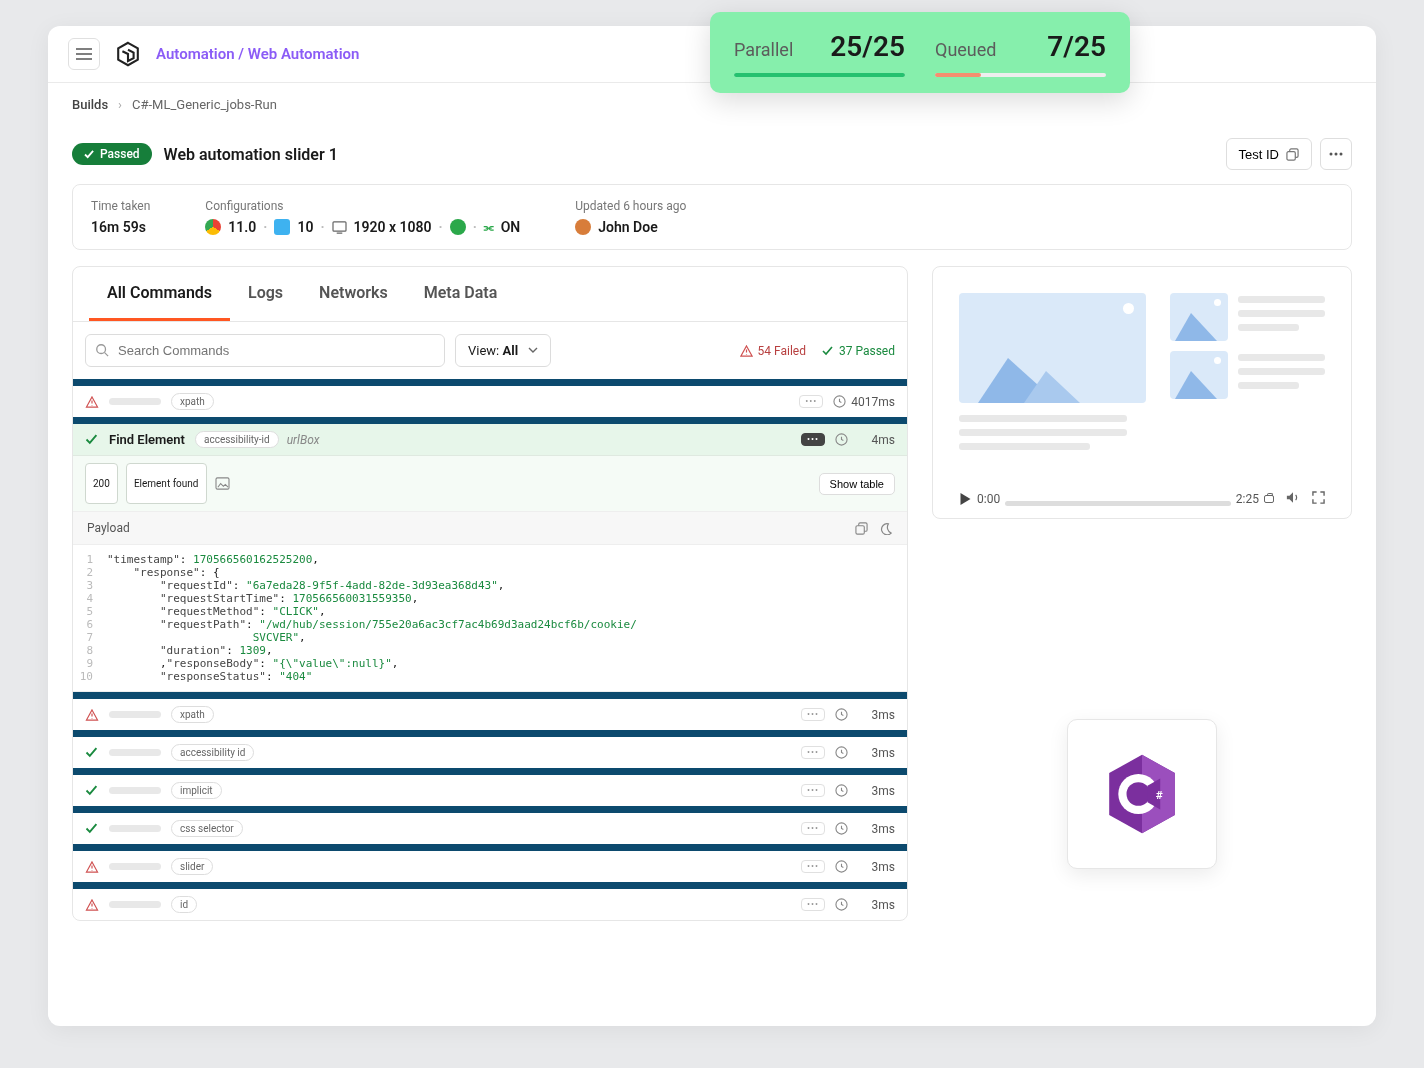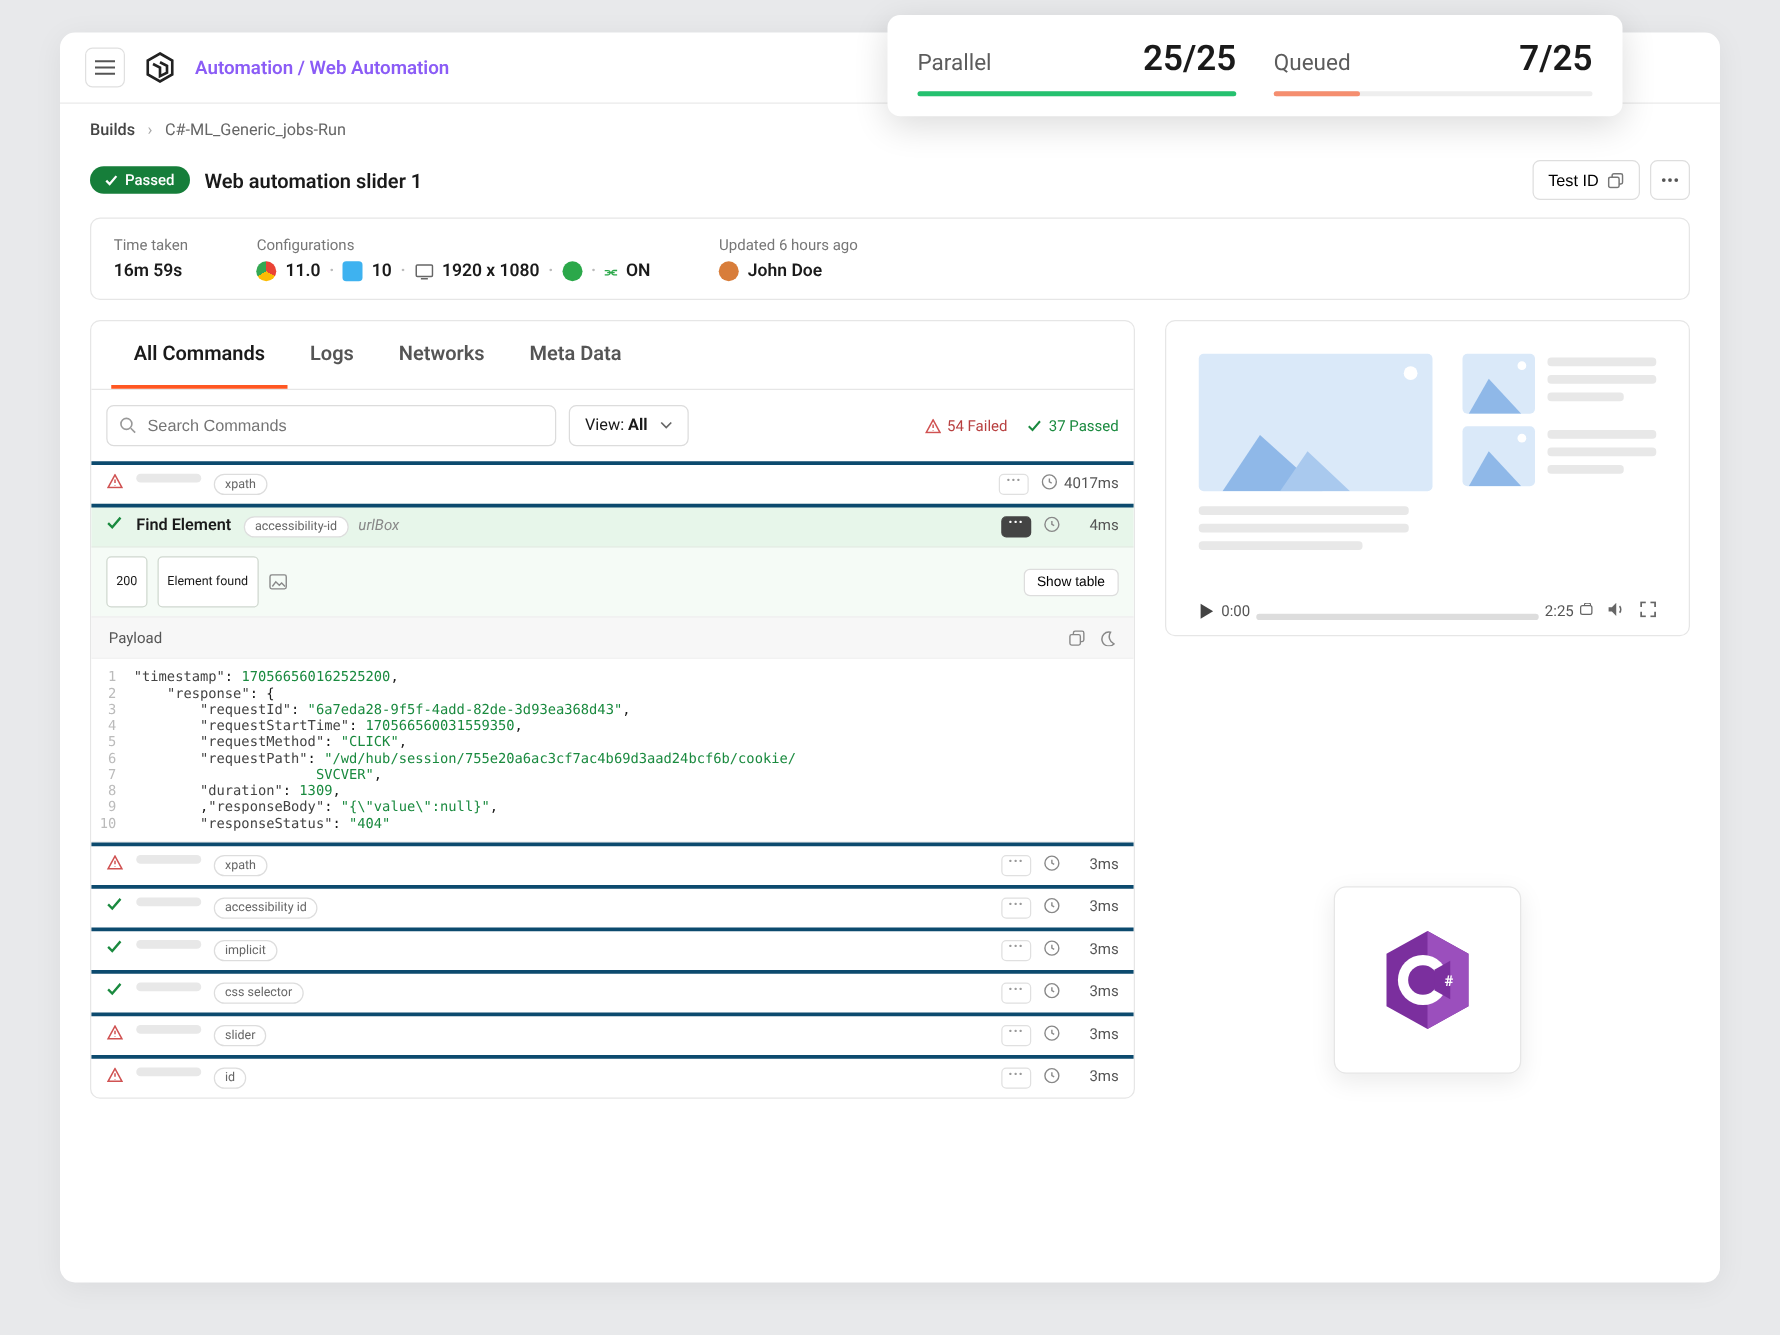--- a/index.html
+++ b/index.html
@@ -2,29 +2,29 @@
 <html><head>
 <meta charset="utf-8">
 <style>
 *{box-sizing:border-box;margin:0;padding:0}
 body{font-family:-apple-system,BlinkMacSystemFont,"Segoe UI",Roboto,sans-serif;background:#e8e9eb;color:#1a1a1a;font-size:13px;width:1424px;height:1068px;overflow:hidden;position:relative}
 .app{background:#fff;border-radius:12px;margin:26px 48px;box-shadow:0 4px 24px rgba(0,0,0,.06);overflow:hidden;height:1000px}
 .topbar{display:flex;align-items:center;gap:14px;padding:12px 20px;border-bottom:1px solid #eaeaea}
 .hamburger{width:32px;height:32px;border:1px solid #e0e0e0;border-radius:6px;display:flex;align-items:center;justify-content:center;cursor:pointer}
 .logo{width:28px;height:28px}
 .title-path{font-weight:600;font-size:15px;color:#8b5cf6}
-.float-card{position:absolute;top:12px;left:710px;width:588px;background:#ffffff;border-radius:10px;box-shadow:0 8px 28px rgba(0,0,0,.14);padding:18px 24px 16px;display:flex;gap:30px;z-index:50}
+.float-card{position:absolute;top:12px;left:710px;width:420px;background:#86efac;border-radius:10px;box-shadow:0 8px 28px rgba(0,0,0,.14);padding:18px 24px 16px;display:flex;gap:30px;z-index:50}
 .float-col{flex:1}
 .float-row{display:flex;justify-content:space-between;align-items:baseline;margin-bottom:10px}
 .float-label{font-size:18px;color:#5c5c5c}
 .float-val{font-size:28px;font-weight:600}
 .float-bar{height:4px;background:#eee;border-radius:2px;display:flex}
 .float-bar-fill{height:100%;border-radius:2px}
 .content{padding:14px 24px}
-.crumb{display:flex;align-items:center;gap:10px;font-size:13px;color:#666;margin-bottom:16px}
+.crumb{display:flex;align-items:center;gap:10px;font-size:13px;color:#666;margin-bottom:26px}
 .crumb-a{color:#444;font-weight:500}
 .chev{color:#aaa}
 .title-row{display:flex;align-items:center;justify-content:space-between;margin-bottom:14px}
 .title-left{display:flex;align-items:center;gap:12px}
 .pill-passed{background:#167e3a;color:#fff;padding:4px 12px;border-radius:14px;font-size:12px;font-weight:500;display:flex;align-items:center;gap:5px}
 .build-title{font-size:16px;font-weight:600}
 .title-right{display:flex;gap:8px}
 .btn-outline{border:1px solid #dedede;background:#fff;padding:7px 12px;border-radius:6px;font-size:13px;font-weight:500;display:flex;align-items:center;gap:7px;cursor:pointer}
 .btn-icon{width:32px;height:32px;padding:0;justify-content:center}
 .meta-card{border:1px solid #e6e6e6;border-radius:8px;padding:14px 18px;display:flex;gap:55px;margin-bottom:16px}
@@ -39,21 +39,21 @@
 .tab{padding:16px 18px;font-size:16px;font-weight:600;color:#555;cursor:pointer;border-bottom:3px solid transparent}
 .tab.active{color:#1a1a1a;border-bottom-color:#ff5722}
 .tools-row{display:flex;align-items:center;gap:12px;padding:12px 12px;justify-content:space-between}
 .search-wrap{position:relative;flex:1;max-width:360px}
 .search-input{width:100%;padding:8px 2px 8px 32px;border:1px solid #dcdcdc;border-radius:6px;font-size:13px}
 .search-icon{position:absolute;left:10px;top:9px;color:#999}
 .view-sel{border:1px solid #dcdcdc;padding:8px 12px;border-radius:6px;background:#fff;font-size:13px;display:flex;align-items:center;gap:10px;cursor:pointer}
 .badges-right{display:flex;gap:16px;font-size:12px}
 .b-fail{color:#b84040;display:flex;align-items:center;gap:5px}
 .b-pass{color:#1a8a3f;display:flex;align-items:center;gap:5px}
-.cmd-row{display:flex;padding:7px 12px;border-top:3px solid #0c4a6e;font-size:12px}
+.cmd-row{display:flex;align-items:center;padding:7px 12px;border-top:7px solid #0c4a6e;font-size:12px}
 .cmd-icon{width:14px;margin-right:10px}
 .skel{height:7px;width:52px;background:#e8e8e8;border-radius:4px;margin-right:10px}
 .tag{border:1px solid #ddd;padding:2px 8px;border-radius:10px;font-size:10px;color:#666;background:#fff}
 .cmd-spacer{flex:1}
 .ell{color:#999;border:1px solid #e0e0e0;border-radius:4px;padding:1px 5px;font-size:9px;margin-right:10px;line-height:1;letter-spacing:1px;cursor:pointer}
 .clock{color:#888;margin-right:5px}
 .timing{color:#555;min-width:42px;text-align:right}
 .expanded{background:#e7f6ea}
 .expanded .cmd-name{font-weight:600;font-size:13px;margin-right:10px}
 .expand-sub{background:#f5fbf6;padding:7px 12px;display:flex;align-items:center;border-top:1px solid #dfe9e0}

